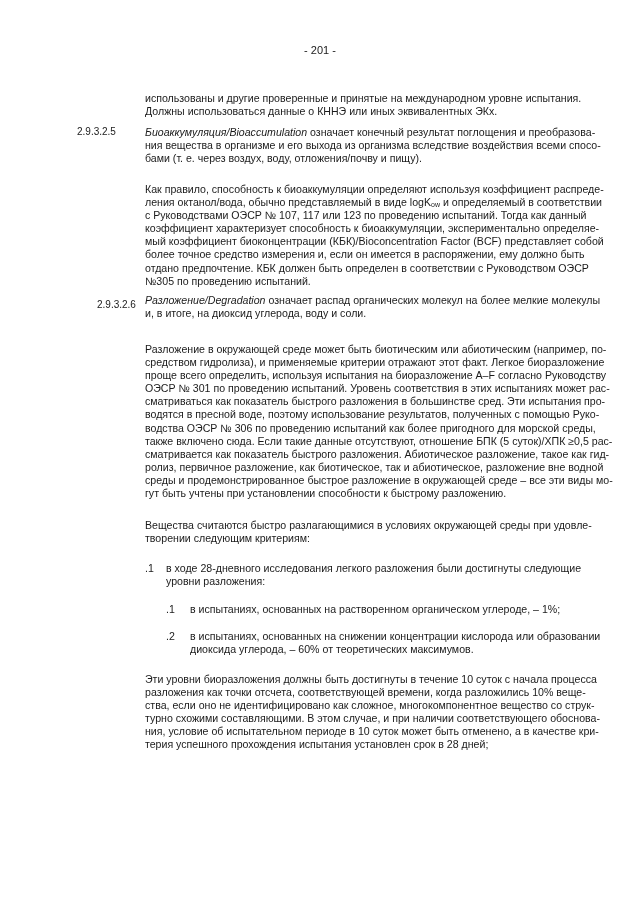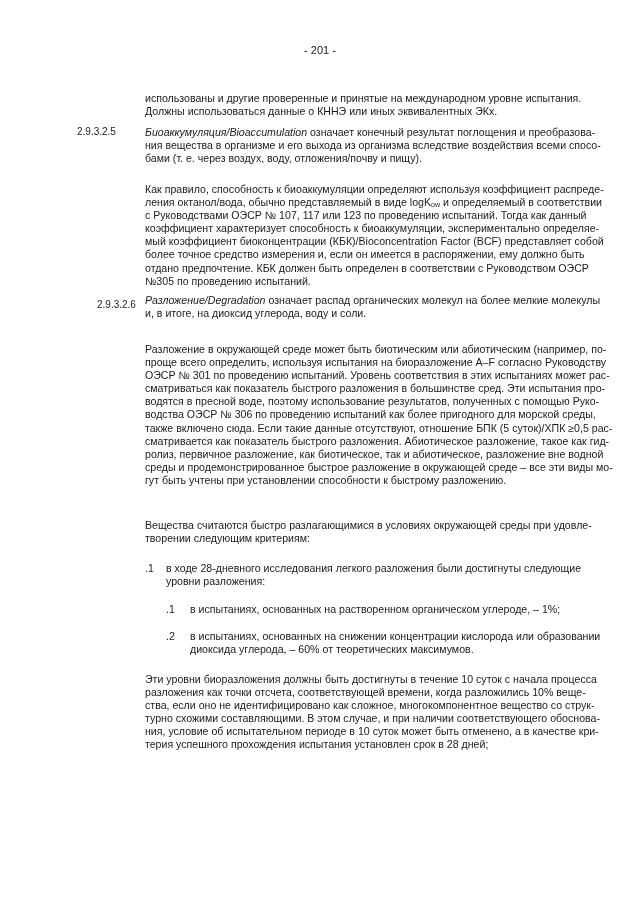--- a/index.html
+++ b/index.html
@@ -53,20 +53,21 @@
 </div>
 
 <div class="sec-num" style="top:299px;margin-left:20px;">2.9.3.2.6</div>
 <div class="block" style="top:294px;">
   <div class="line"><span class="j"><em>Разложение/Degradation</em><span> означает распад органических молекул на более мелкие молекулы</span></span></div>
   <div class="line last">и, в итоге, на диоксид углерода, воду и соли.</div>
 </div>
 
 <div class="block" style="top:343px;">
   <div class="line">Разложение в окружающей среде может быть биотическим или абиотическим (например, по-</div>
+  <div class="line">средством гидролиза), и применяемые критерии отражают этот факт. Легкое биоразложение</div>
   <div class="line">проще всего определить, используя испытания на биоразложение A–F согласно Руководству</div>
   <div class="line">ОЭСР № 301 по проведению испытаний. Уровень соответствия в этих испытаниях может рас-</div>
   <div class="line">сматриваться как показатель быстрого разложения в большинстве сред. Эти испытания про-</div>
   <div class="line">водятся в пресной воде, поэтому использование результатов, полученных с помощью Руко-</div>
   <div class="line">водства ОЭСР № 306 по проведению испытаний как более пригодного для морской среды,</div>
   <div class="line">также включено сюда. Если такие данные отсутствуют, отношение БПК (5 суток)/ХПК ≥0,5 рас-</div>
   <div class="line">сматривается как показатель быстрого разложения. Абиотическое разложение, такое как гид-</div>
   <div class="line">ролиз, первичное разложение, как биотическое, так и абиотическое, разложение вне водной</div>
   <div class="line">среды и продемонстрированное быстрое разложение в окружающей среде – все эти виды мо-</div>
   <div class="line last">гут быть учтены при установлении способности к быстрому разложению.</div>

